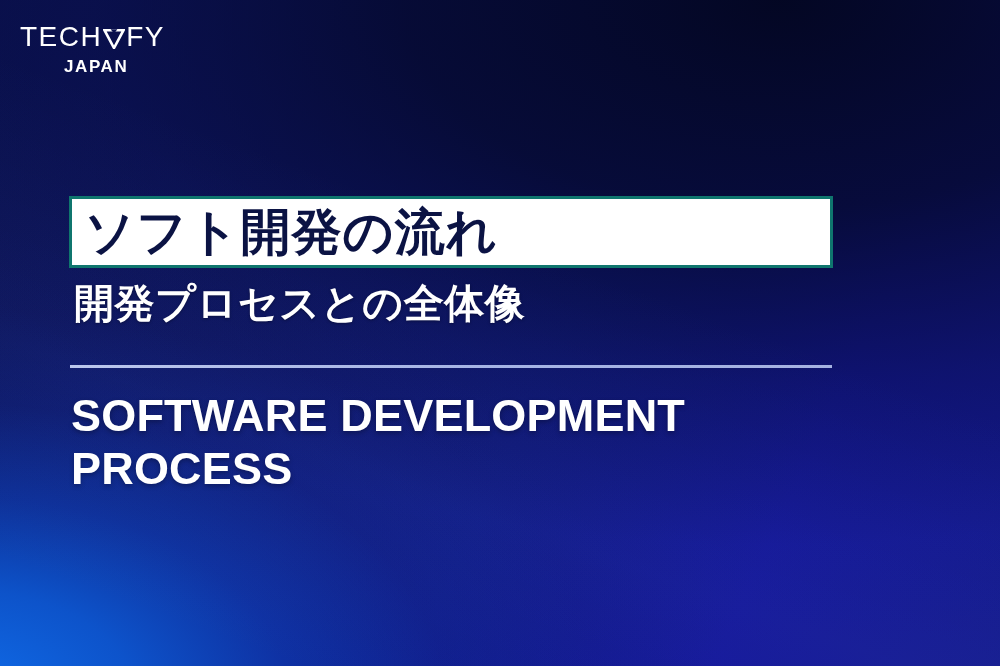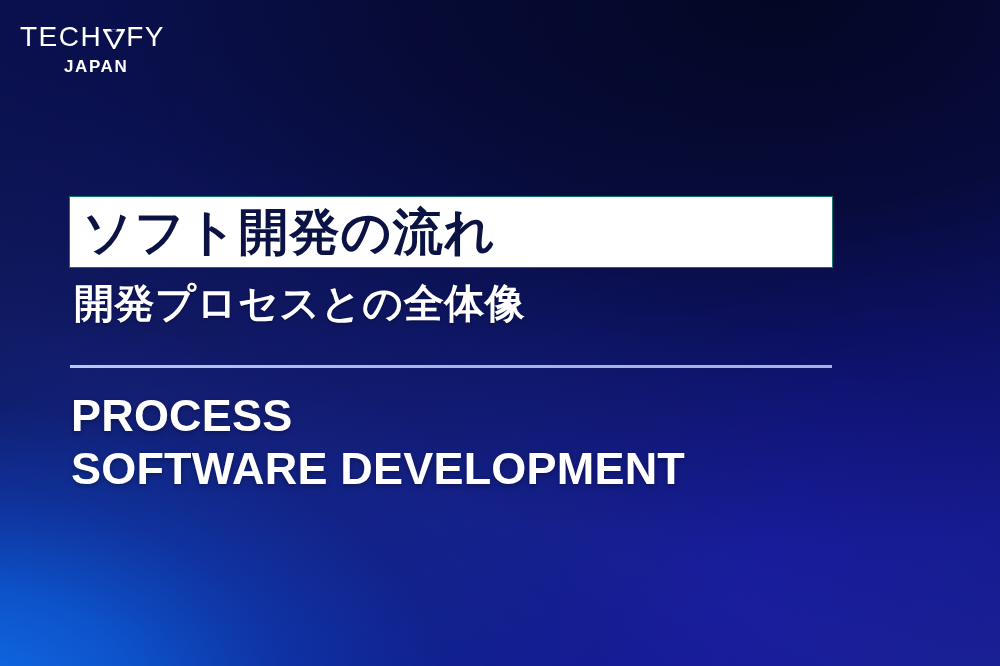--- a/index.html
+++ b/index.html
@@ -103,21 +103,21 @@
 
   
   .title-box {
     position: absolute;
     left: 69px;
     top: 196px;
     width: 764px;
     height: 72px;
     background: #ffffff;
     box-sizing: border-box;
-    border: 1px solid #0f766e;
+    border: 3px solid #0f766e;
     display: flex;
     align-items: center;
   }
   .title-text {
     color: #0b1344;
     font-size: 50px;
     font-weight: 700;
     line-height: 1;
     letter-spacing: 1px;
     padding-left: 12px;
@@ -189,17 +189,17 @@
 
   <div class="title-box">
     <span class="title-text">ソフト開発の流れ</span>
   </div>
 
   <div class="subtitle">開発プロセスとの全体像</div>
 
   <div class="divider"></div>
 
   <div class="en-heading">
+    <span class="en-line">SOFTWARE DEVELOPMENT</span>
     <span class="en-line">PROCESS</span>
-    <span class="en-line">SOFTWARE DEVELOPMENT</span>
   </div>
 
 </div>
 
 </body></html>

